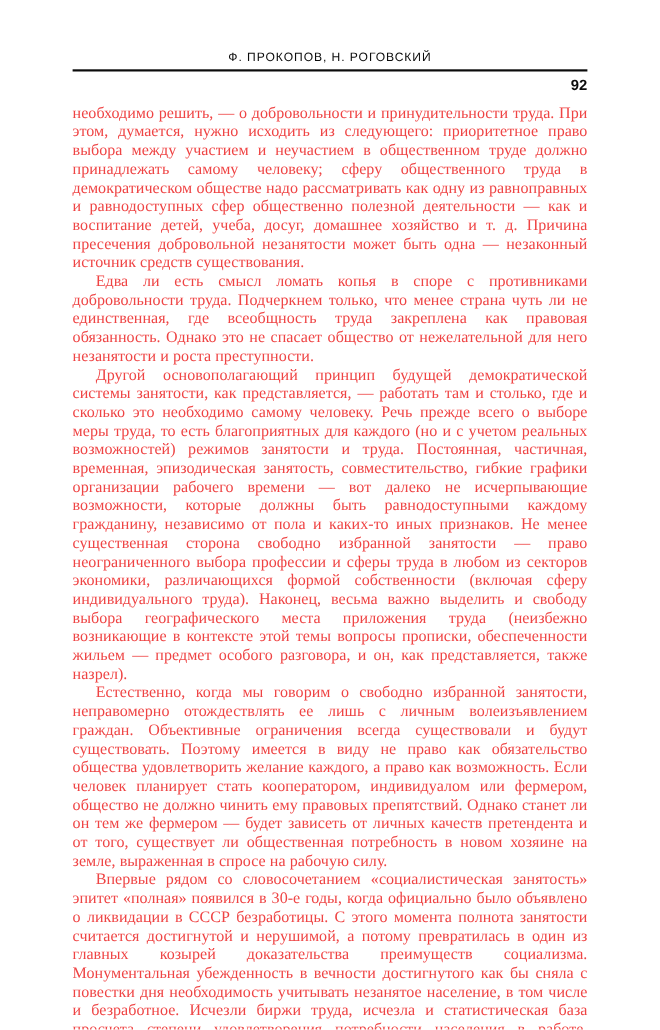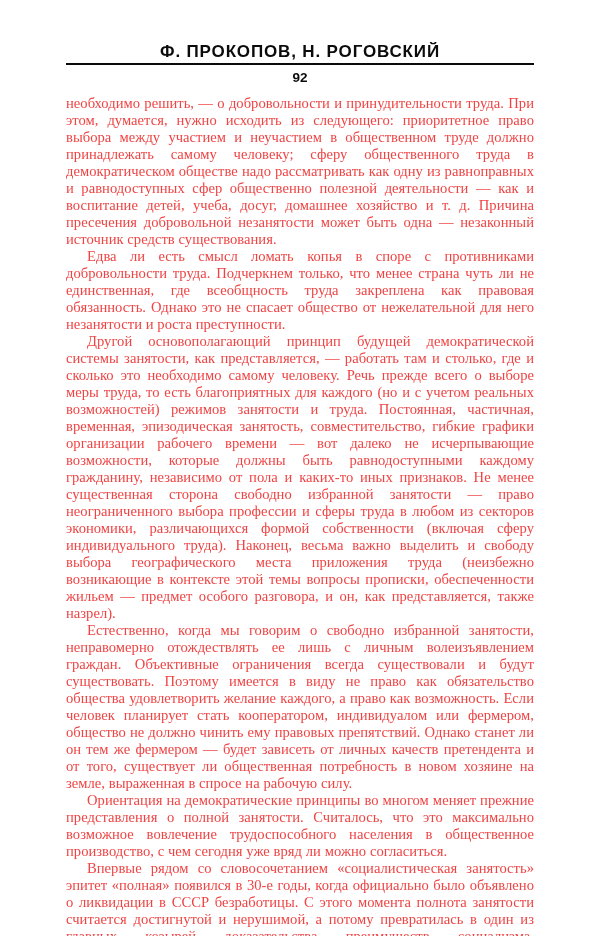--- a/index.html
+++ b/index.html
@@ -26,22 +26,22 @@
 
   
   .running-head {
     position: absolute;
     left: 66px;
     right: 66px;
     top: 44px;
     height: 16px;
     text-align: center;
     font-family: "Liberation Sans", "DejaVu Sans", sans-serif;
-    font-weight: bold;
-    font-size: 17px;
+    font-weight: normal;
+    font-size: 11px;
     letter-spacing: 0.85px;
     line-height: 16px;
     color: #0b0b0b;
     white-space: nowrap;
   }
 
   .head-rule {
     position: absolute;
     left: 66px;
     top: 63px;
@@ -49,21 +49,21 @@
     height: 2.4px;
     background: #0b0b0b;
   }
 
   .folio {
     position: absolute;
     left: 66px;
     right: 66px;
     top: 68px;
     height: 20px;
-    text-align: center;
+    text-align: right;
     font-family: "Liberation Sans", "DejaVu Sans", sans-serif;
     font-weight: bold;
     font-size: 13.5px;
     line-height: 20px;
     color: #0b0b0b;
   }
 
   
   .textblock {
     position: absolute;
@@ -97,17 +97,16 @@
 
   <div class="head-rule"></div>
 
   <div class="folio">92</div>
 
   <div class="textblock">
     <p class="para first">необходимо решить, — о добровольности и принудительности труда. При этом, думается, нужно исходить из следующего: приоритетное право выбора между участием и неучастием в общественном труде должно принадлежать самому человеку; сферу общественного труда в демократическом обществе надо рассматривать как одну из равноправных и равнодоступных сфер общественно полезной деятельности — как и воспитание детей, учеба, досуг, домашнее хозяйство и т. д. Причина пресечения добровольной незанятости может быть одна — незаконный источник средств существования.</p>
     <p class="para">Едва ли есть смысл ломать копья в споре с противниками добровольности труда. Подчеркнем только, что менее страна чуть ли не единственная, где всеобщность труда закреплена как правовая обязанность. Однако это не спасает общество от нежелательной для него незанятости и роста преступности.</p>
     <p class="para">Другой основополагающий принцип будущей демократической системы занятости, как представляется, — работать там и столько, где и сколько это необходимо самому человеку. Речь прежде всего о выборе меры труда, то есть благоприятных для каждого (но и с учетом реальных возможностей) режимов занятости и труда. Постоянная, частичная, временная, эпизодическая занятость, совместительство, гибкие графики организации рабочего времени — вот далеко не исчерпывающие возможности, которые должны быть равнодоступными каждому гражданину, независимо от пола и каких-то иных признаков. Не менее существенная сторона свободно избранной занятости — право неограниченного выбора профессии и сферы труда в любом из секторов экономики, различающихся формой собственности (включая сферу индивидуального труда). Наконец, весьма важно выделить и свободу выбора географического места приложения труда (неизбежно возникающие в контексте этой темы вопросы прописки, обеспеченности жильем — предмет особого разговора, и он, как представляется, также назрел).</p>
     <p class="para">Естественно, когда мы говорим о свободно избранной занятости, неправомерно отождествлять ее лишь с личным волеизъявлением граждан. Объективные ограничения всегда существовали и будут существовать. Поэтому имеется в виду не право как обязательство общества удовлетворить желание каждого, а право как возможность. Если человек планирует стать кооператором, индивидуалом или фермером, общество не должно чинить ему правовых препятствий. Однако станет ли он тем же фермером — будет зависеть от личных качеств претендента и от того, существует ли общественная потребность в новом хозяине на земле, выраженная в спросе на рабочую силу.</p>
-    <p class="para">Ориентация на демократические принципы во многом меняет прежние представления о полной занятости. Считалось, что это максимально возможное вовлечение трудоспособного населения в общественное производство, с чем сегодня уже вряд ли можно согласиться.</p>
     <p class="para">Впервые рядом со словосочетанием «социалистическая занятость» эпитет «полная» появился в 30-е годы, когда официально было объявлено о ликвидации в СССР безработицы. С этого момента полнота занятости считается достигнутой и нерушимой, а потому превратилась в один из главных козырей доказательства преимуществ социализма. Монументальная убежденность в вечности достигнутого как бы сняла с повестки дня необходимость учитывать незанятое население, в том числе и безработное. Исчезли биржи труда, исчезла и статистическая база просчета степени удовлетворения потребности населения в работе. Поскольку эта потребность считалась удовлетворенной, главной задачей выдвигается полное удовлетворение потребности производства</p>
   </div>
 
 </div>
 
 </body></html>

